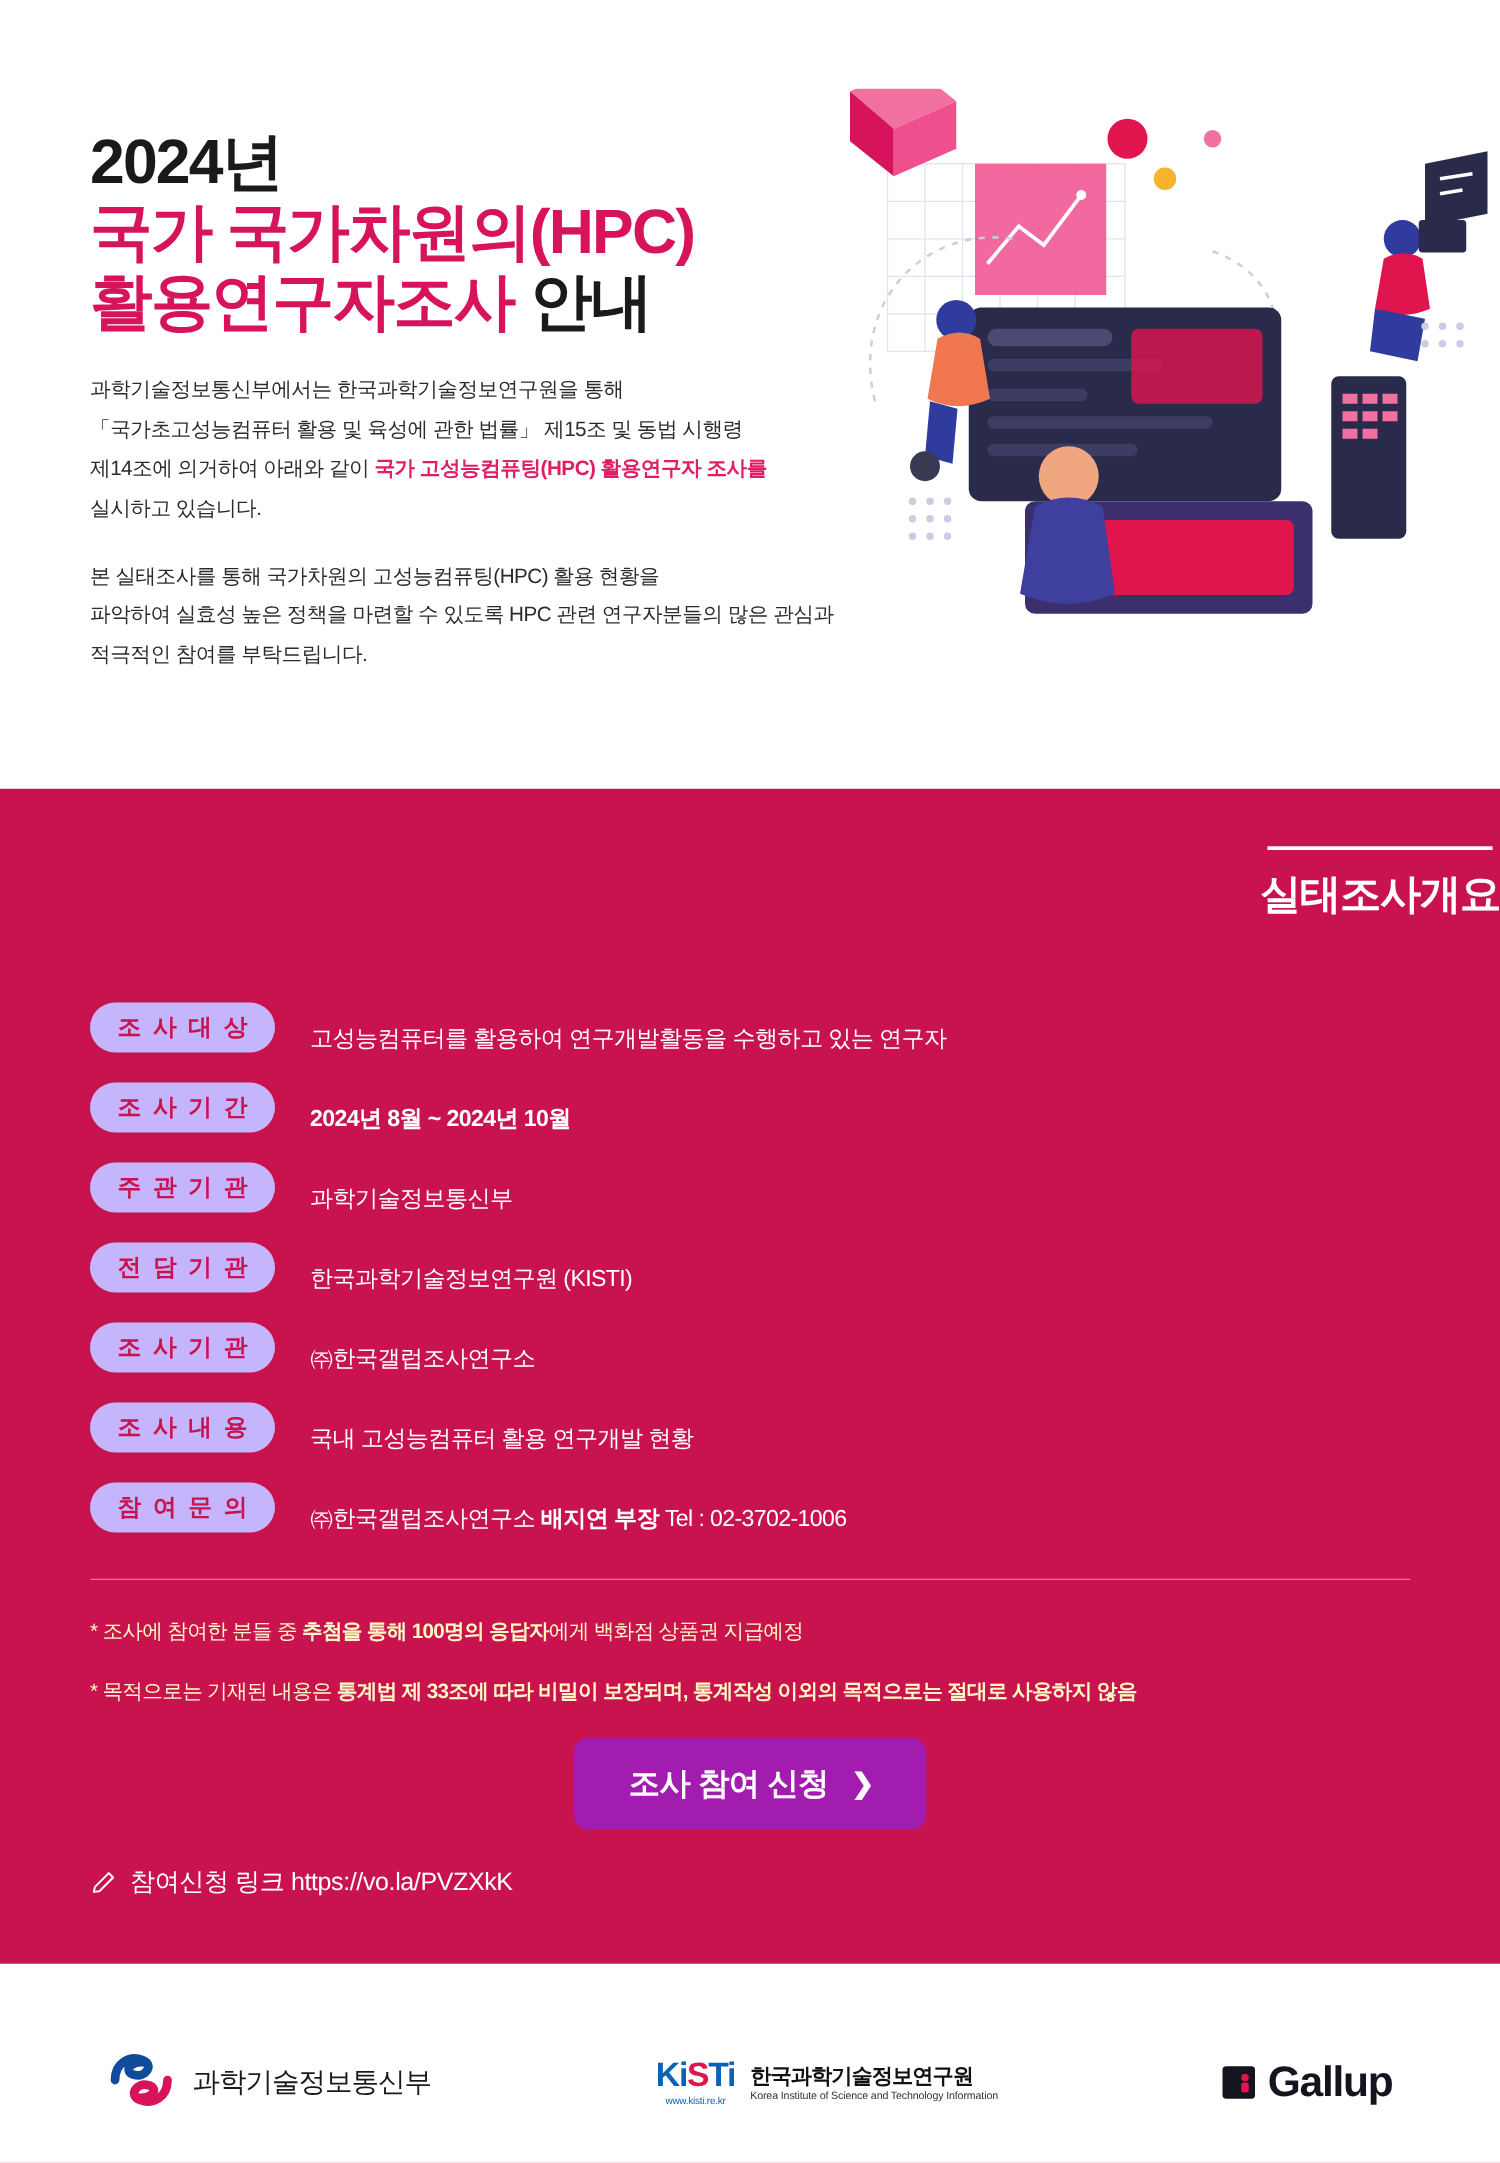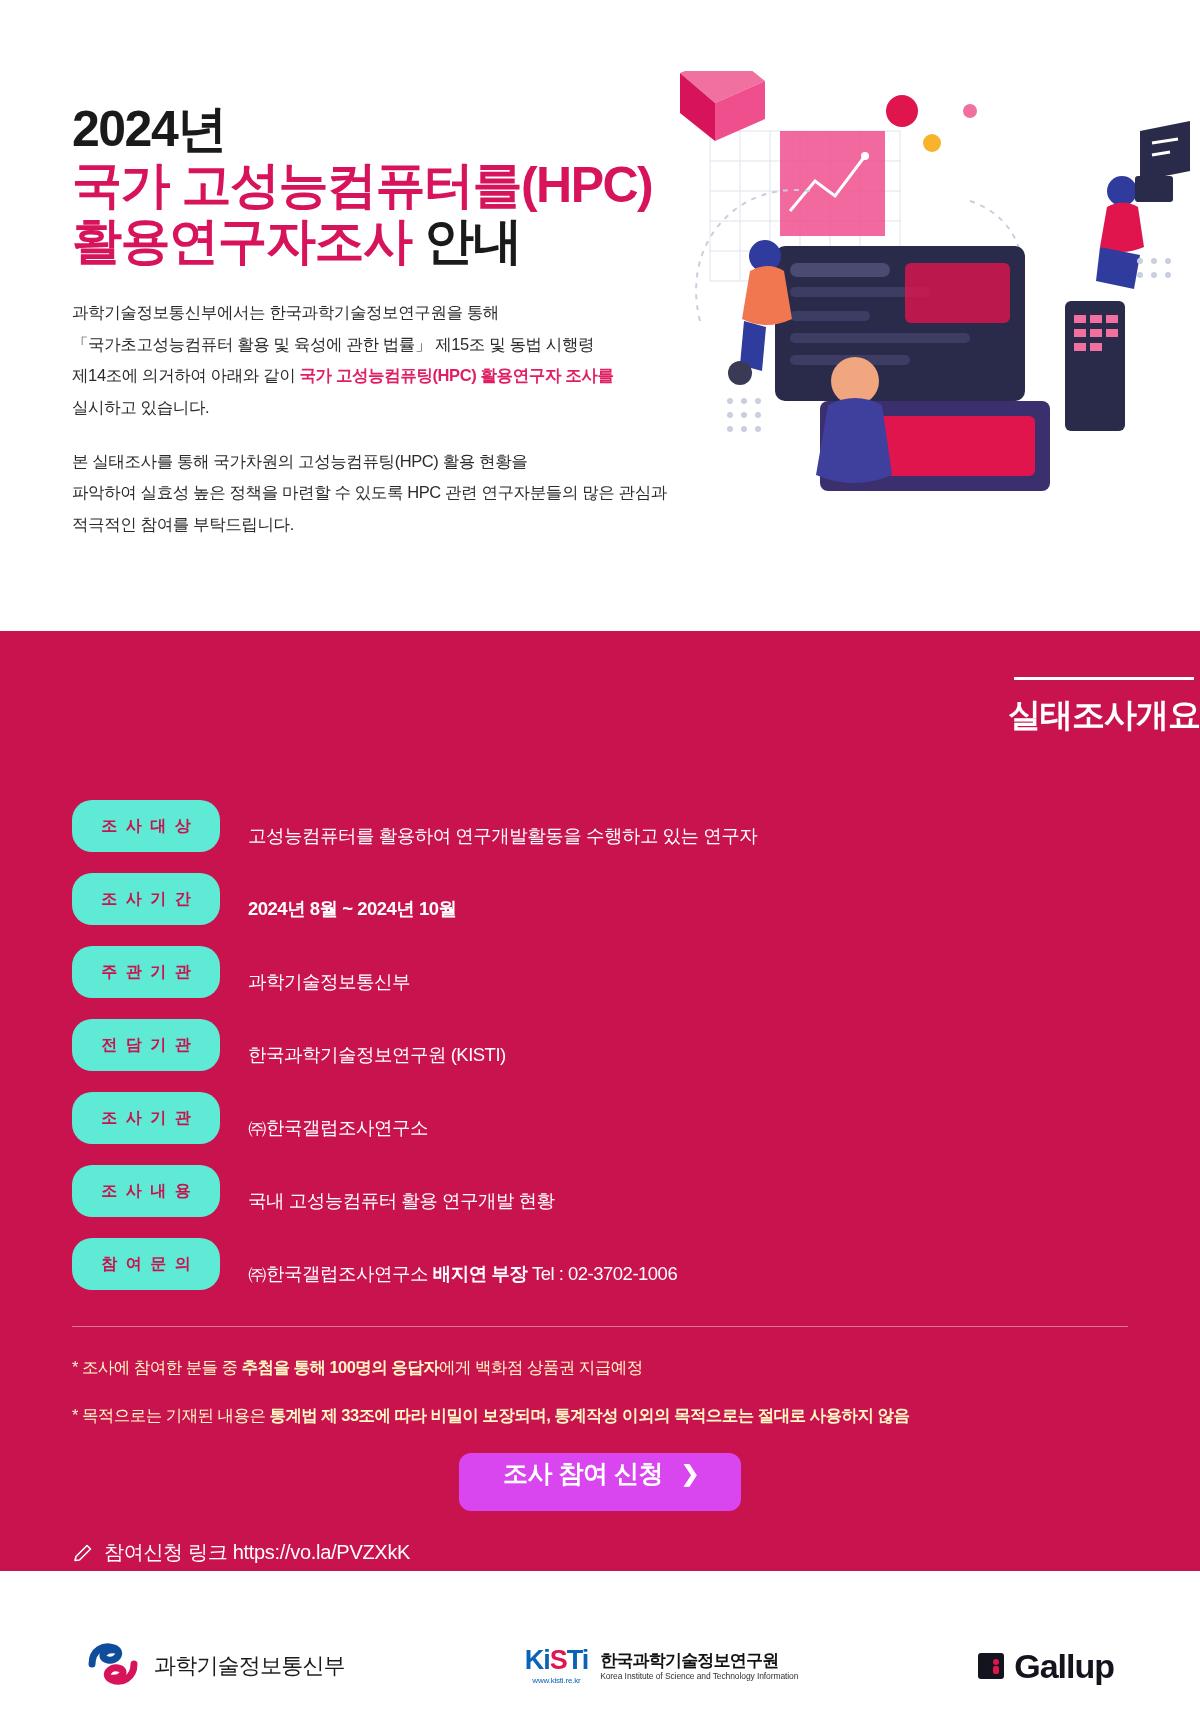--- a/index.html
+++ b/index.html
@@ -102,25 +102,25 @@
     width: 1056px;
   }
   .row {
     display: flex;
     align-items: center;
     margin-bottom: 21px;
   }
   .chip {
     width: 148px;
     min-width: 148px;
-    height: 52px;
+    height: 40px;
     border-radius: 20px;
-    background: #5eead4;
+    background: #c4b5fd;
     color: #c8134f;
-    font-size: 16px;
+    font-size: 19px;
     font-weight: 800;
     letter-spacing: 2px;
     display: flex;
     align-items: center;
     justify-content: center;
     text-indent: 2px;
   }
   .rowtxt {
     margin-left: 28px;
     color: #ffffff;
@@ -147,28 +147,28 @@
     letter-spacing: -0.55px;
     margin-bottom: 26px;
   }
   .note .b { font-weight: 700; }
 
   .cta-wrap { text-align: center; margin-top: 6px; }
   .cta {
     display: inline-flex;
     align-items: center;
     gap: 18px;
-    background: #d946ef;
+    background: #a21caf;
     color: #ffffff;
     font-size: 25px;
     font-weight: 800;
     letter-spacing: -0.5px;
     border: none;
     border-radius: 12px;
-    padding: 4px 42px 21px 44px;
+    padding: 20px 42px 21px 44px;
     cursor: pointer;
   }
   .cta .arrow { font-size: 22px; font-weight: 700; }
 
   .linkline {
     width: 1056px;
     margin: 28px auto 0 auto;
     display: flex;
     align-items: center;
     gap: 10px;
@@ -340,21 +340,21 @@
         <polygon points="470,60 520,50 520,100 470,110" fill="#2a2a4a"></polygon>
         <g stroke="#ffffff" stroke-width="3">
           <line x1="482" y1="72" x2="508" y2="68"></line>
           <line x1="482" y1="84" x2="500" y2="81"></line>
         </g>
       </svg>
     </div>
 
     <div class="title-block">
       <div class="t-line1">2024년</div>
-      <div class="t-line2">국가 고성능컴퓨터를(HPC)</div>
+      <div class="t-line2">국가 국가차원의(HPC)</div>
       <div class="t-line3">
         <span>활용연구자조사</span>
         <span class="blk">안내</span>
       </div>
     </div>
 
     <div class="para">
       <div>과학기술정보통신부에서는 한국과학기술정보연구원을 통해</div>
       <div>「국가초고성능컴퓨터 활용 및 육성에 관한 법률」 제15조 및 동법 시행령</div>
       <div>

